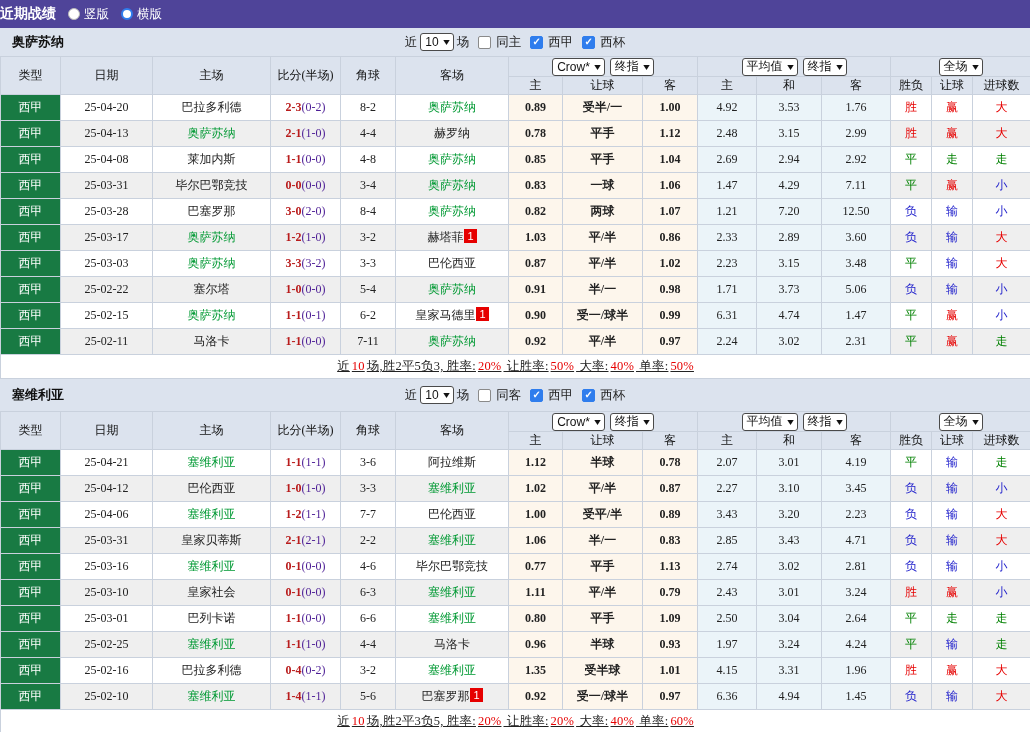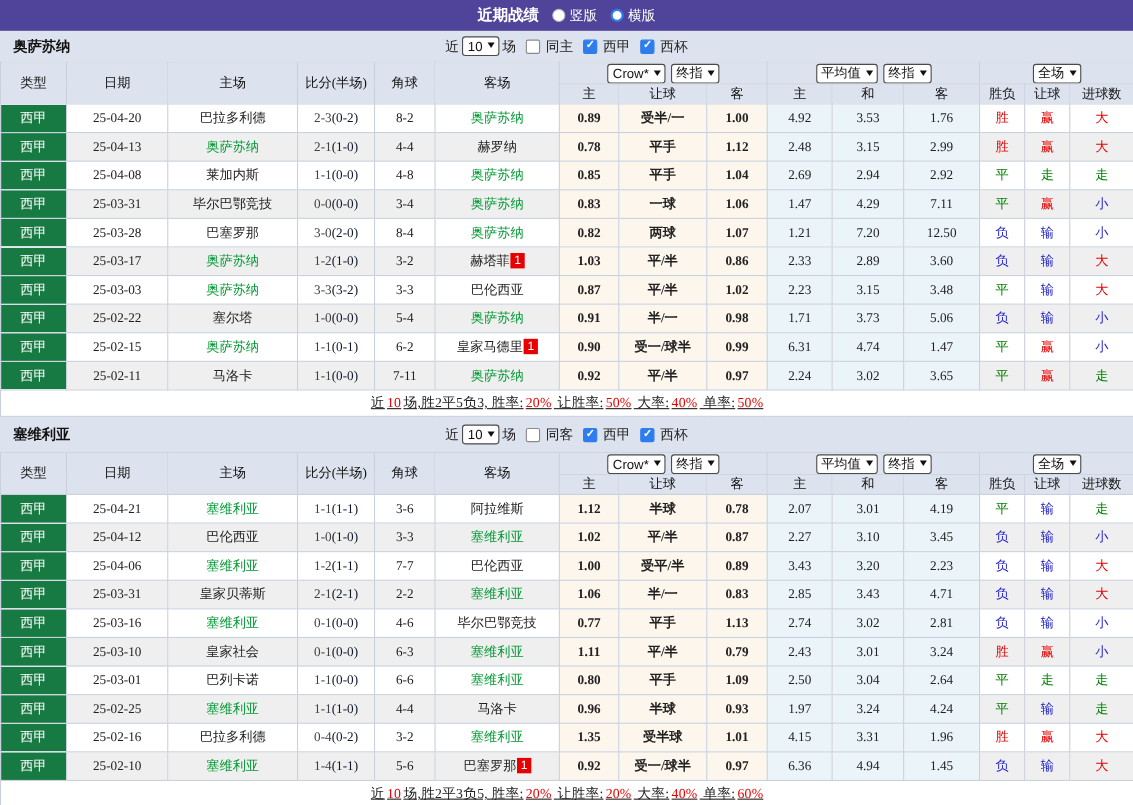--- a/index.html
+++ b/index.html
@@ -2,21 +2,21 @@
 <html><head>
 <meta charset="utf-8">
 <style>
   * { box-sizing: border-box; margin: 0; padding: 0; }
   body { margin: 0; background: #fff; }
   .page { width: 1030px; height: 732px; background: #dce3ee; overflow: hidden;
           font-family: "Liberation Serif", serif; color: #222; }
 
   
   .topbar { height: 28px; background: #4f4499; display: flex; align-items: center;
-            justify-content: center; gap: 12px; color: #fff; }
+            justify-content: flex-start; gap: 12px; color: #fff; }
   .topbar .title { font-family: "Liberation Sans", sans-serif; font-weight: bold; font-size: 14px; }
   .radio-opt { display: inline-flex; align-items: center; gap: 4px; font-size: 12.5px; cursor: pointer; }
   .radio { width: 12px; height: 12px; border-radius: 50%; background: #fff;
            border: 1px solid #b9b9b9; display: inline-block; }
   .radio.checked { border: 2.5px solid #2f7ded; }
 
   
   .filterbar { display: flex; align-items: center; justify-content: center; position: relative; }
   .filterbar.first { height: 28px; }
   .filterbar.second { height: 32px; }
@@ -43,22 +43,22 @@
   thead tr.selrow th { height: 20px; }
   thead tr.lblrow th { height: 18px; }
   thead .selcell { }
   thead .selwrap { display: flex; align-items: center; justify-content: center; gap: 5px; }
   tbody td { height: 26px; }
   tbody tr:nth-child(even) { background: #efefef; }
   td.c-type { background: #187a43; color: #fff; }
   td.c-odds { background: #fdf6ec; font-weight: bold; }
   td.c-avg  { background: #ebf4f9; }
   .team.hl { color: #009933; }
-  .ft { color: #404040; }
-  .ht { color: #0f172a; }
+  .ft { color: #b91c1c; font-weight: bold; }
+  .ht { color: #4c1d95; }
   .badge { display: inline-block; background: #e60000; color: #fff; font-family: "Liberation Sans", sans-serif;
            font-size: 11px; line-height: 14px; padding: 0 3px; margin-left: 1px; vertical-align: 1px; }
   .t-red   { color: #e60000; }
   .t-green { color: #008000; }
   .t-blue  { color: #2222cc; }
   .t-black { color: #222; }
   td.summary { height: 24px; background: #fff; font-size: 12.5px; letter-spacing: 0.2px; text-decoration: underline; }
   td.summary span { margin: 0 1px; }
 </style>
 </head>
@@ -332,21 +332,21 @@
     <td>25-02-11</td>
     <td><span class="team">马洛卡</span></td>
     <td><span class="ft">1-1</span><span class="ht">(0-0)</span></td>
     <td>7-11</td>
     <td><span class="team hl">奥萨苏纳</span></td>
     <td class="c-odds">0.92</td>
     <td class="c-odds">平/半</td>
     <td class="c-odds">0.97</td>
     <td class="c-avg">2.24</td>
     <td class="c-avg">3.02</td>
-    <td class="c-avg">3.65</td>
+    <td class="c-avg">2.31</td>
     <td class="t-green">平</td>
     <td class="t-red">赢</td>
     <td class="t-green">走</td>
   </tr>
       </tbody>
     <tbody>
       <tr>
           <td class="summary" colspan="15"><span class="t-black">近</span><span class="t-red">10</span><span class="t-black">场,胜2平5负3, 胜率:</span><span class="t-red">20%</span><span class="t-black"> 让胜率:</span><span class="t-red">50%</span><span class="t-black"> 大率:</span><span class="t-red">40%</span><span class="t-black"> 单率:</span><span class="t-red">50%</span></td>
         </tr>
     </tbody>

